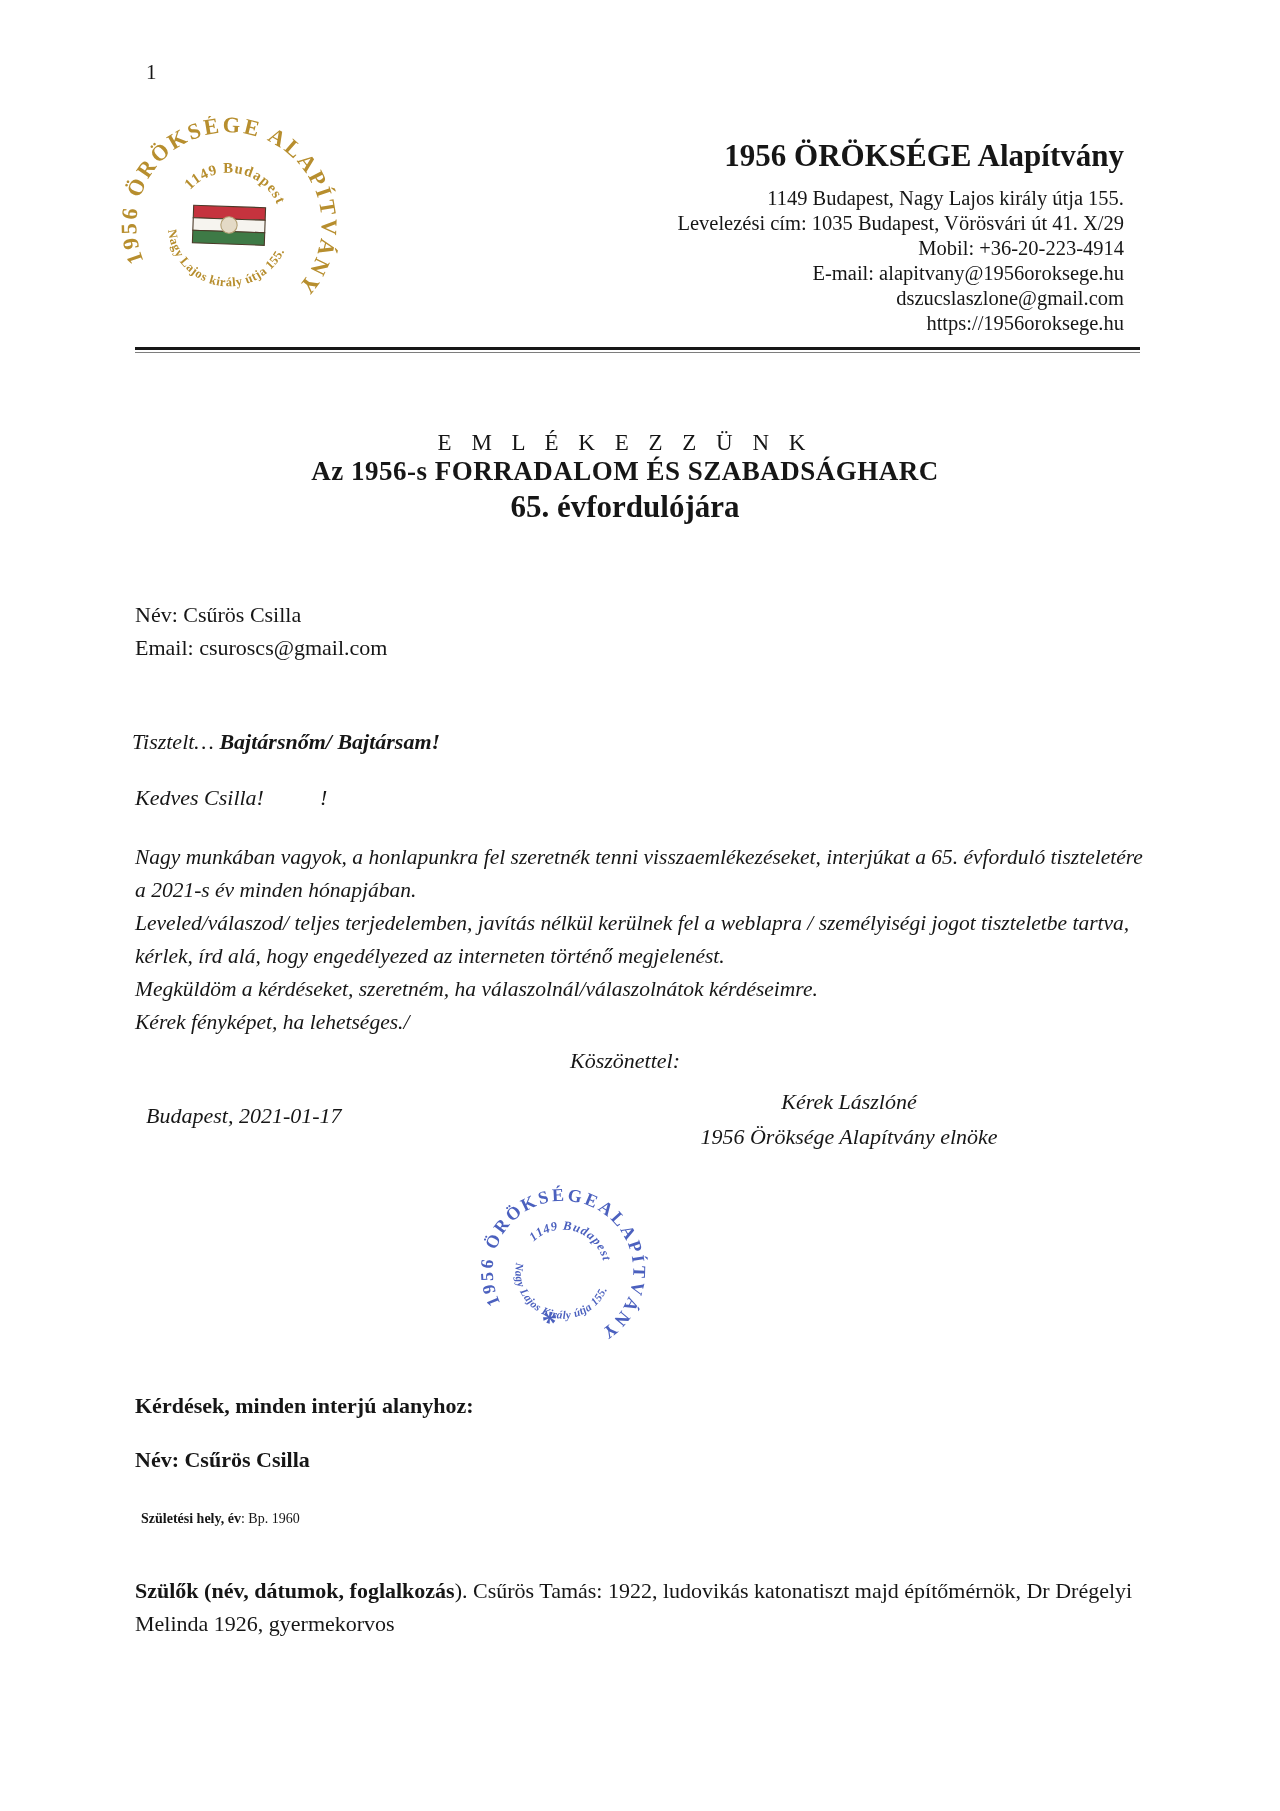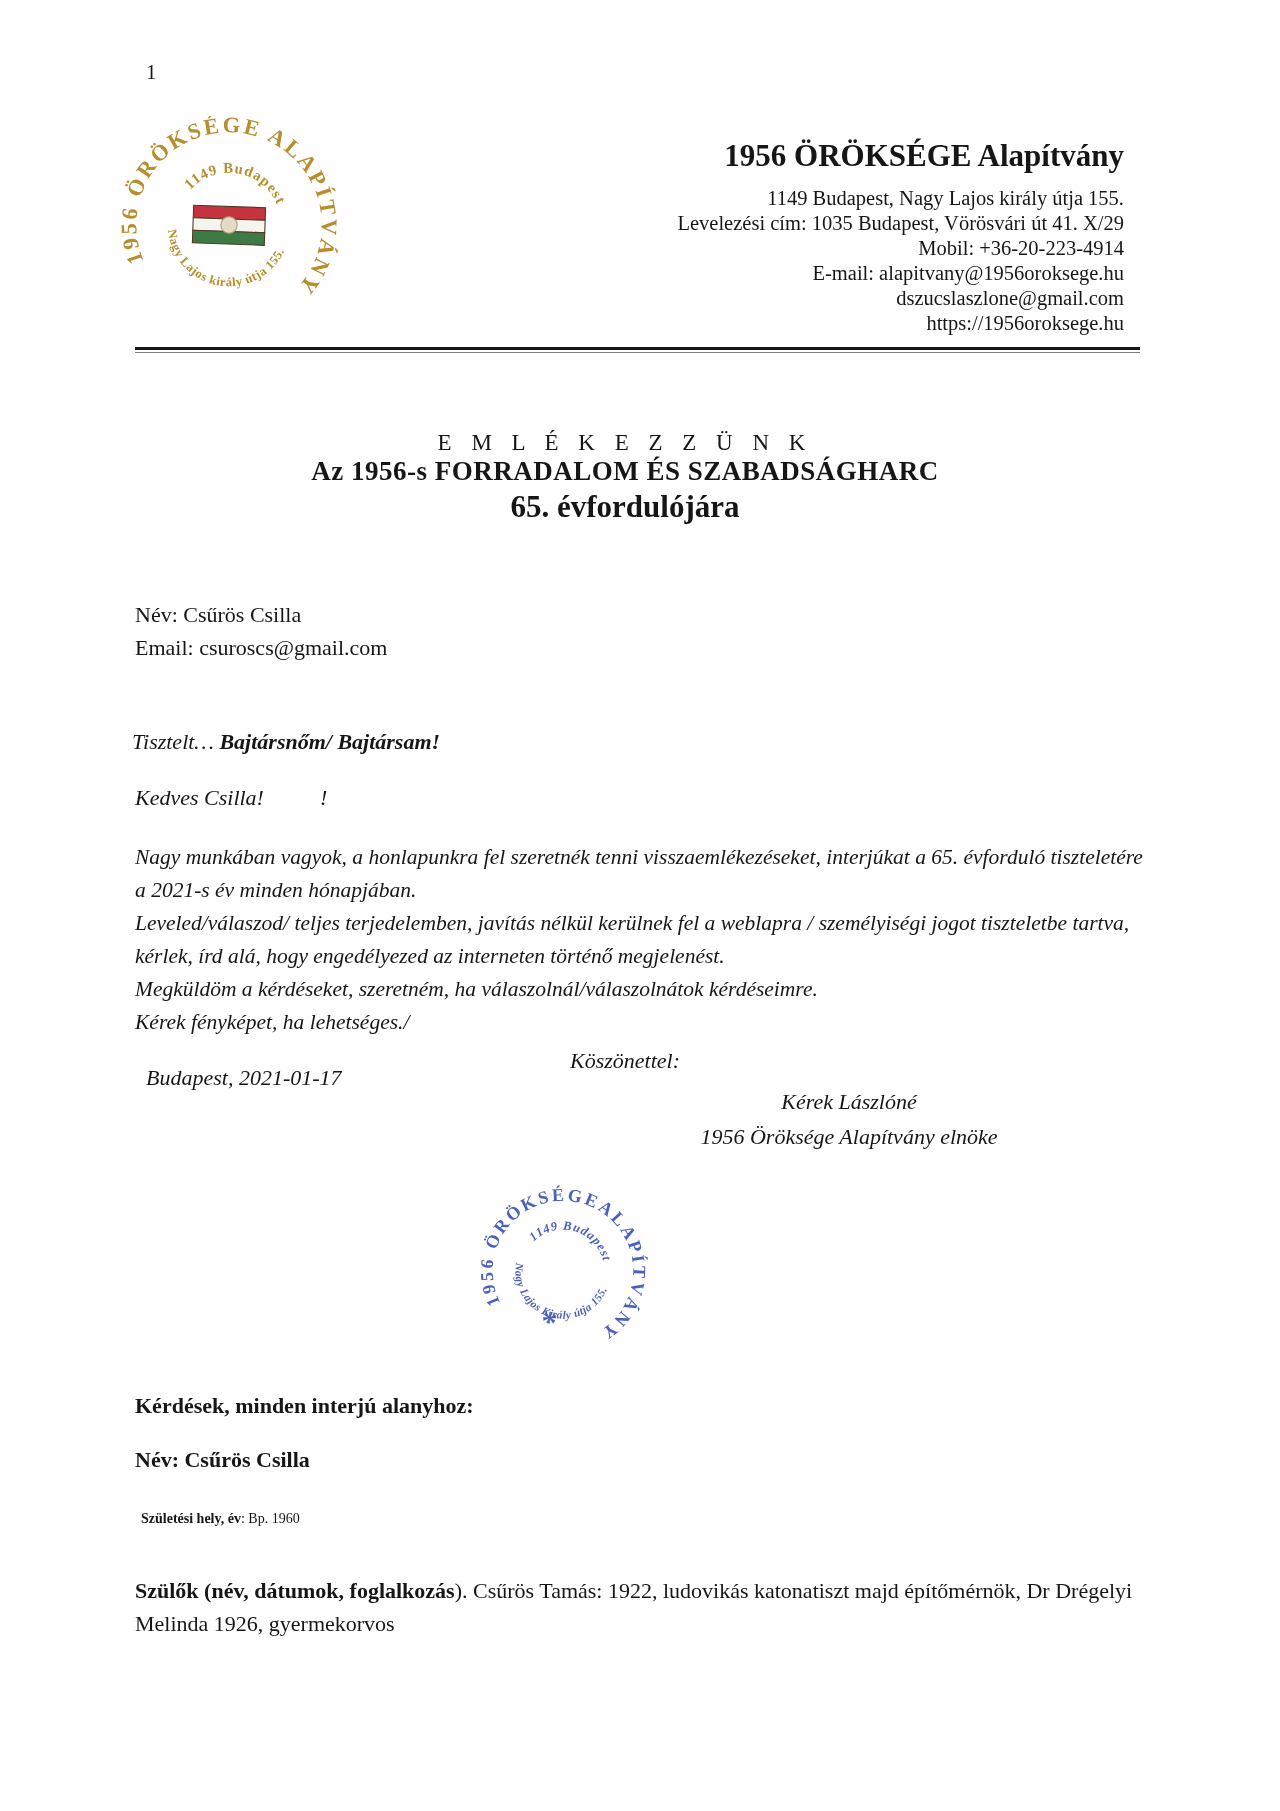--- a/index.html
+++ b/index.html
@@ -23,21 +23,21 @@
   .h-line1{font-size:27px;font-weight:bold;letter-spacing:0.5px;}
   .h-line2{font-size:31px;font-weight:bold;margin-top:2px;}
   .recipient{left:135px;top:598px;font-size:22px;line-height:33px;}
   .salutation{left:132px;top:729px;font-size:22px;font-style:italic;text-align:right;}
   .salutation b{font-weight:bold;}
   .greeting{left:135px;top:785px;font-size:22px;font-style:italic;}
   .greeting .gap{display:inline-block;width:56px;}
   .body-text{left:135px;top:841px;width:1012px;font-size:21.5px;font-style:italic;line-height:33px;}
   .body-text p{margin:0;}
   .sig-thanks{left:135px;top:1048px;width:980px;text-align:center;font-size:22px;font-style:italic;}
-  .sig-date{left:146px;top:1065px;font-size:22px;font-style:italic;text-align:center;}
+  .sig-date{left:146px;top:1103px;font-size:22px;font-style:italic;text-align:center;}
   .sig-block{left:643px;top:1084px;width:412px;text-align:center;font-size:22px;font-style:italic;line-height:35px;}
   .stamp{left:473px;top:1181px;width:180px;height:180px;opacity:0.93;}
   .q-heading{left:135px;top:1393px;font-size:22px;font-weight:bold;}
   .q-name{left:135px;top:1447px;font-size:22px;font-weight:bold;}
   .q-birth{left:141px;top:1511px;font-size:14px;}
   .q-birth b{font-weight:bold;}
   .q-parents{left:135px;top:1565px;width:1008px;font-size:22px;line-height:33px;margin-top:9px;}
   .q-parents b{font-weight:bold;}
 </style>
 </head>

